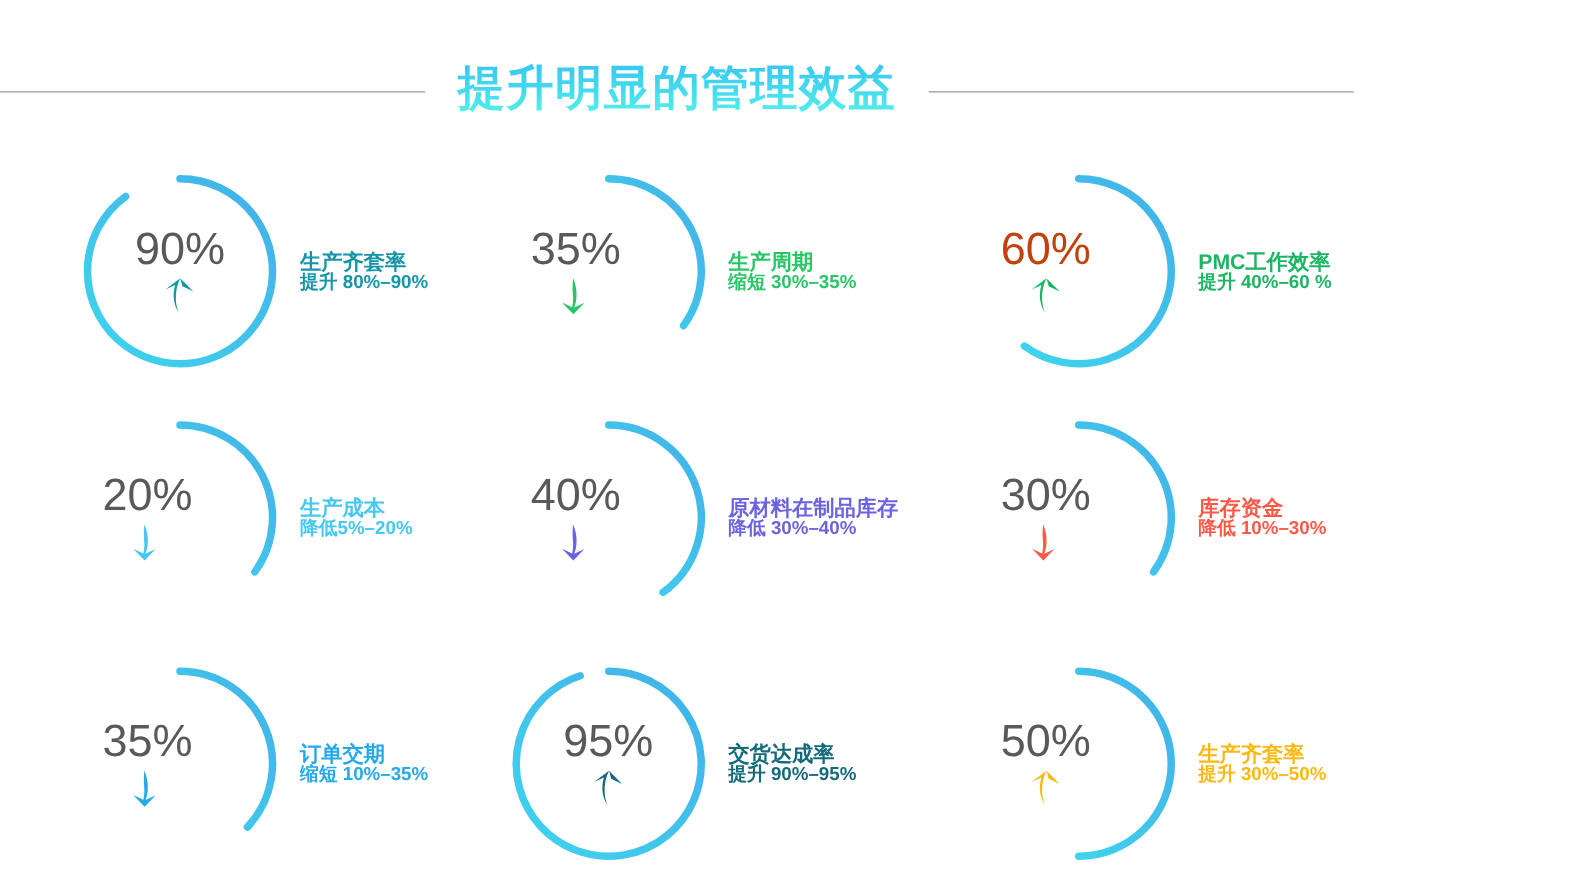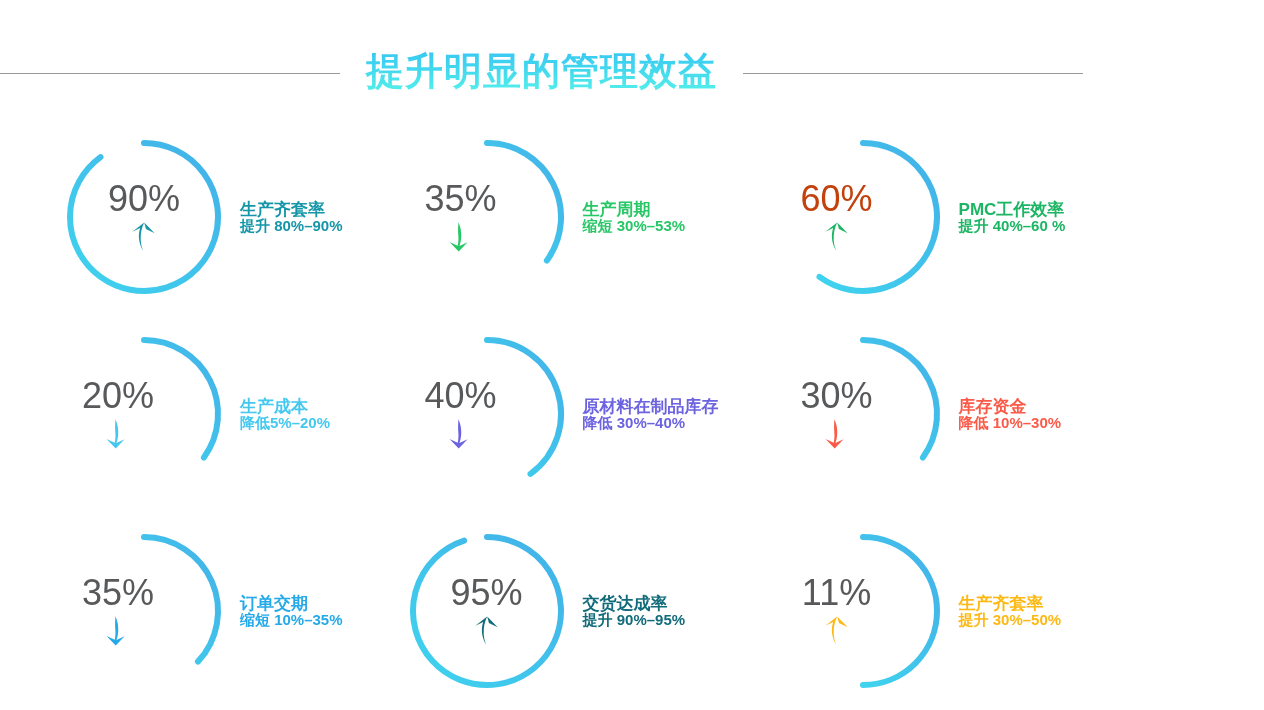--- a/index.html
+++ b/index.html
@@ -169,21 +169,21 @@
         </svg>
         <div class="gauge-center">
           <div class="gauge-value" style="color: rgb(88, 89, 91);">35%</div>
           <svg class="arrow-icon" viewBox="0 0 30 33">
             <path d="M12.4 1.4 C14.6 6.4 15.6 11.8 15.2 17.4 C15.0 20.4 14.4 23.2 13.4 25.8 L21.8 21.8 L12.6 31.4 L3.2 21.6 L11.6 25.6 C12.4 22.0 12.6 18.2 12.2 14.4 C11.8 10.0 12.0 5.6 12.4 1.4 Z" fill="#27c766"></path>
           </svg>
         </div>
       </div>
       <div class="labels">
         <div class="stat-title" style="color: rgb(39, 199, 102);">生产周期</div>
-        <div class="stat-sub" style="color: rgb(39, 199, 102);">缩短 30%–53%</div>
+        <div class="stat-sub" style="color: rgb(39, 199, 102);">缩短 30%–35%</div>
       </div>
     </div>
     <div class="card partial">
       <div class="gauge-wrap">
         <svg class="gauge-svg" viewBox="0 0 172 172">
           <defs>
             <linearGradient id="arcgrad2" x1="1" y1="0" x2="0" y2="1">
               <stop offset="0%" stop-color="#43b0e8"></stop>
               <stop offset="100%" stop-color="#3fd4ee"></stop>
             </linearGradient>
@@ -322,21 +322,21 @@
         <svg class="gauge-svg" viewBox="0 0 172 172">
           <defs>
             <linearGradient id="arcgrad8" x1="1" y1="0" x2="0" y2="1">
               <stop offset="0%" stop-color="#43b0e8"></stop>
               <stop offset="100%" stop-color="#3fd4ee"></stop>
             </linearGradient>
           </defs>
           <path d="M 86 12 A 74 74 0 0 1 86.00 160.00" fill="none" stroke="url(#arcgrad8)" stroke-width="6" stroke-linecap="round"></path>
         </svg>
         <div class="gauge-center">
-          <div class="gauge-value" style="color: rgb(88, 89, 91);">11%</div>
+          <div class="gauge-value" style="color: rgb(88, 89, 91);">50%</div>
           <svg class="arrow-icon" viewBox="0 0 30 33">
             <path d="M15.2 1.6 C12.6 7.0 11.3 13.0 11.6 19.4 C11.8 23.4 12.6 27.2 14.2 30.6 C12.0 27.4 10.6 23.6 10.0 19.6 C9.4 15.4 9.8 11.2 11.0 7.2 L3.0 11.0 L15.2 1.6 L26.0 12.6 L17.0 8.2 C16.4 6.0 15.9 3.8 15.2 1.6 Z" fill="#fcb813"></path>
           </svg>
         </div>
       </div>
       <div class="labels">
         <div class="stat-title" style="color: rgb(252, 184, 19);">生产齐套率</div>
         <div class="stat-sub" style="color: rgb(252, 184, 19);">提升 30%–50%</div>
       </div>
     </div>

